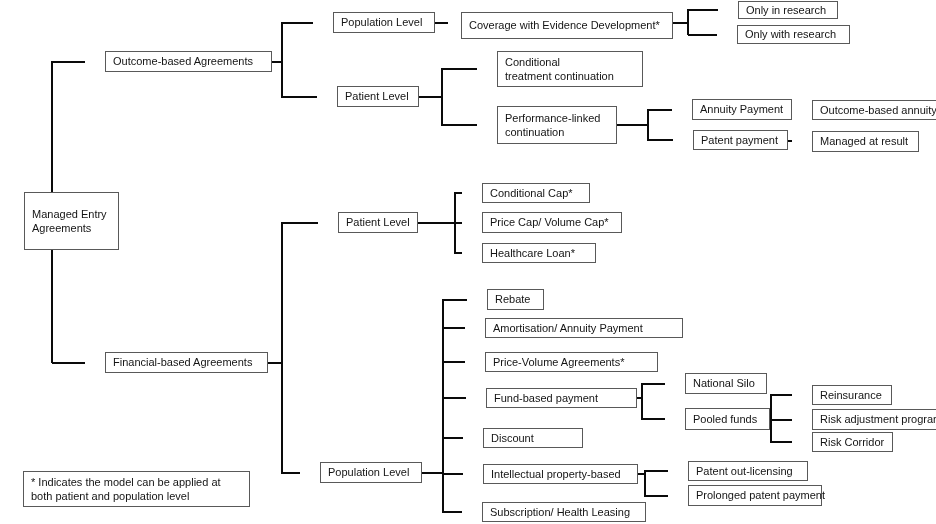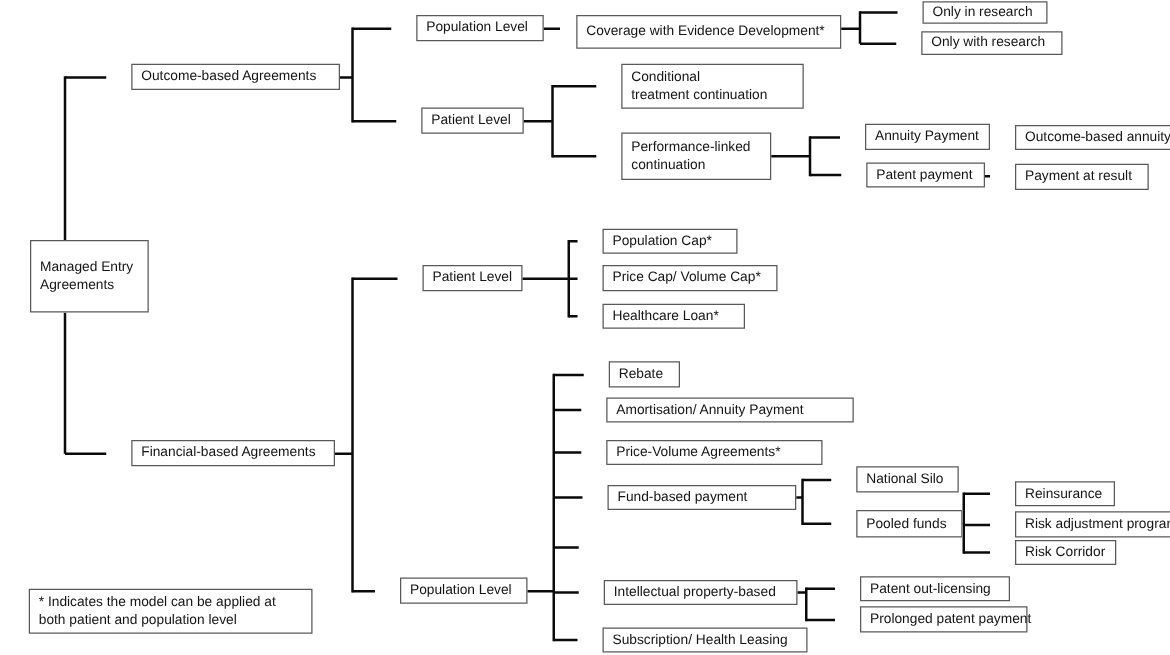--- a/index.html
+++ b/index.html
@@ -115,37 +115,38 @@
   <div class="node" style="left:718px;top:1px;width:100px;height:18px">Only in research</div>
   <div class="node" style="left:717px;top:25px;width:113px;height:19px">Only with research</div>
   <div class="node" style="left:317px;top:86px;width:82px;height:21px">Patient Level</div>
   <div class="node" style="left:477px;top:51px;width:146px;height:36px">Conditional
 treatment continuation</div>
   <div class="node" style="left:477px;top:106px;width:120px;height:38px">Performance-linked
 continuation</div>
   <div class="node" style="left:672px;top:99px;width:100px;height:21px">Annuity Payment</div>
   <div class="node" style="left:792px;top:100px;width:137px;height:20px">Outcome-based annuity</div>
   <div class="node" style="left:673px;top:130px;width:95px;height:20px">Patent payment</div>
-  <div class="node" style="left:792px;top:131px;width:107px;height:21px">Payment at result</div>
+  <div class="node" style="left:792px;top:131px;width:107px;height:21px">Managed at result</div>
 
   <div class="node" style="left:85px;top:352px;width:163px;height:21px">Financial-based Agreements</div>
   <div class="node" style="left:318px;top:212px;width:80px;height:21px">Patient Level</div>
-  <div class="node" style="left:462px;top:183px;width:108px;height:20px">Population Cap*</div>
+  <div class="node" style="left:462px;top:183px;width:108px;height:20px">Conditional Cap*</div>
   <div class="node" style="left:462px;top:212px;width:140px;height:21px">Price Cap/ Volume Cap*</div>
   <div class="node" style="left:462px;top:243px;width:114px;height:20px">Healthcare Loan*</div>
   <div class="node" style="left:300px;top:462px;width:102px;height:21px">Population Level</div>
   <div class="node" style="left:467px;top:289px;width:57px;height:21px">Rebate</div>
   <div class="node" style="left:465px;top:318px;width:198px;height:20px">Amortisation/ Annuity Payment</div>
   <div class="node" style="left:465px;top:352px;width:173px;height:20px">Price-Volume Agreements*</div>
   <div class="node" style="left:466px;top:388px;width:151px;height:20px">Fund-based payment</div>
   <div class="node" style="left:665px;top:373px;width:82px;height:21px">National Silo</div>
   <div class="node" style="left:665px;top:408px;width:85px;height:22px">Pooled funds</div>
   <div class="node" style="left:792px;top:385px;width:80px;height:20px">Reinsurance</div>
   <div class="node" style="left:792px;top:409px;width:141px;height:21px">Risk adjustment program</div>
   <div class="node" style="left:792px;top:432px;width:81px;height:20px">Risk Corridor</div>
+  <div class="node" style="left:463px;top:428px;width:100px;height:20px">Discount</div>
   <div class="node" style="left:463px;top:464px;width:155px;height:20px">Intellectual property-based</div>
   <div class="node" style="left:668px;top:461px;width:120px;height:20px">Patent out-licensing</div>
   <div class="node" style="left:668px;top:485px;width:134px;height:21px">Prolonged patent payment</div>
   <div class="node" style="left:462px;top:502px;width:164px;height:20px">Subscription/ Health Leasing</div>
 
   <div class="node" style="left:3px;top:471px;width:227px;height:36px">* Indicates the model can be applied at
 both patient and population level</div>
 
 </div>
 

